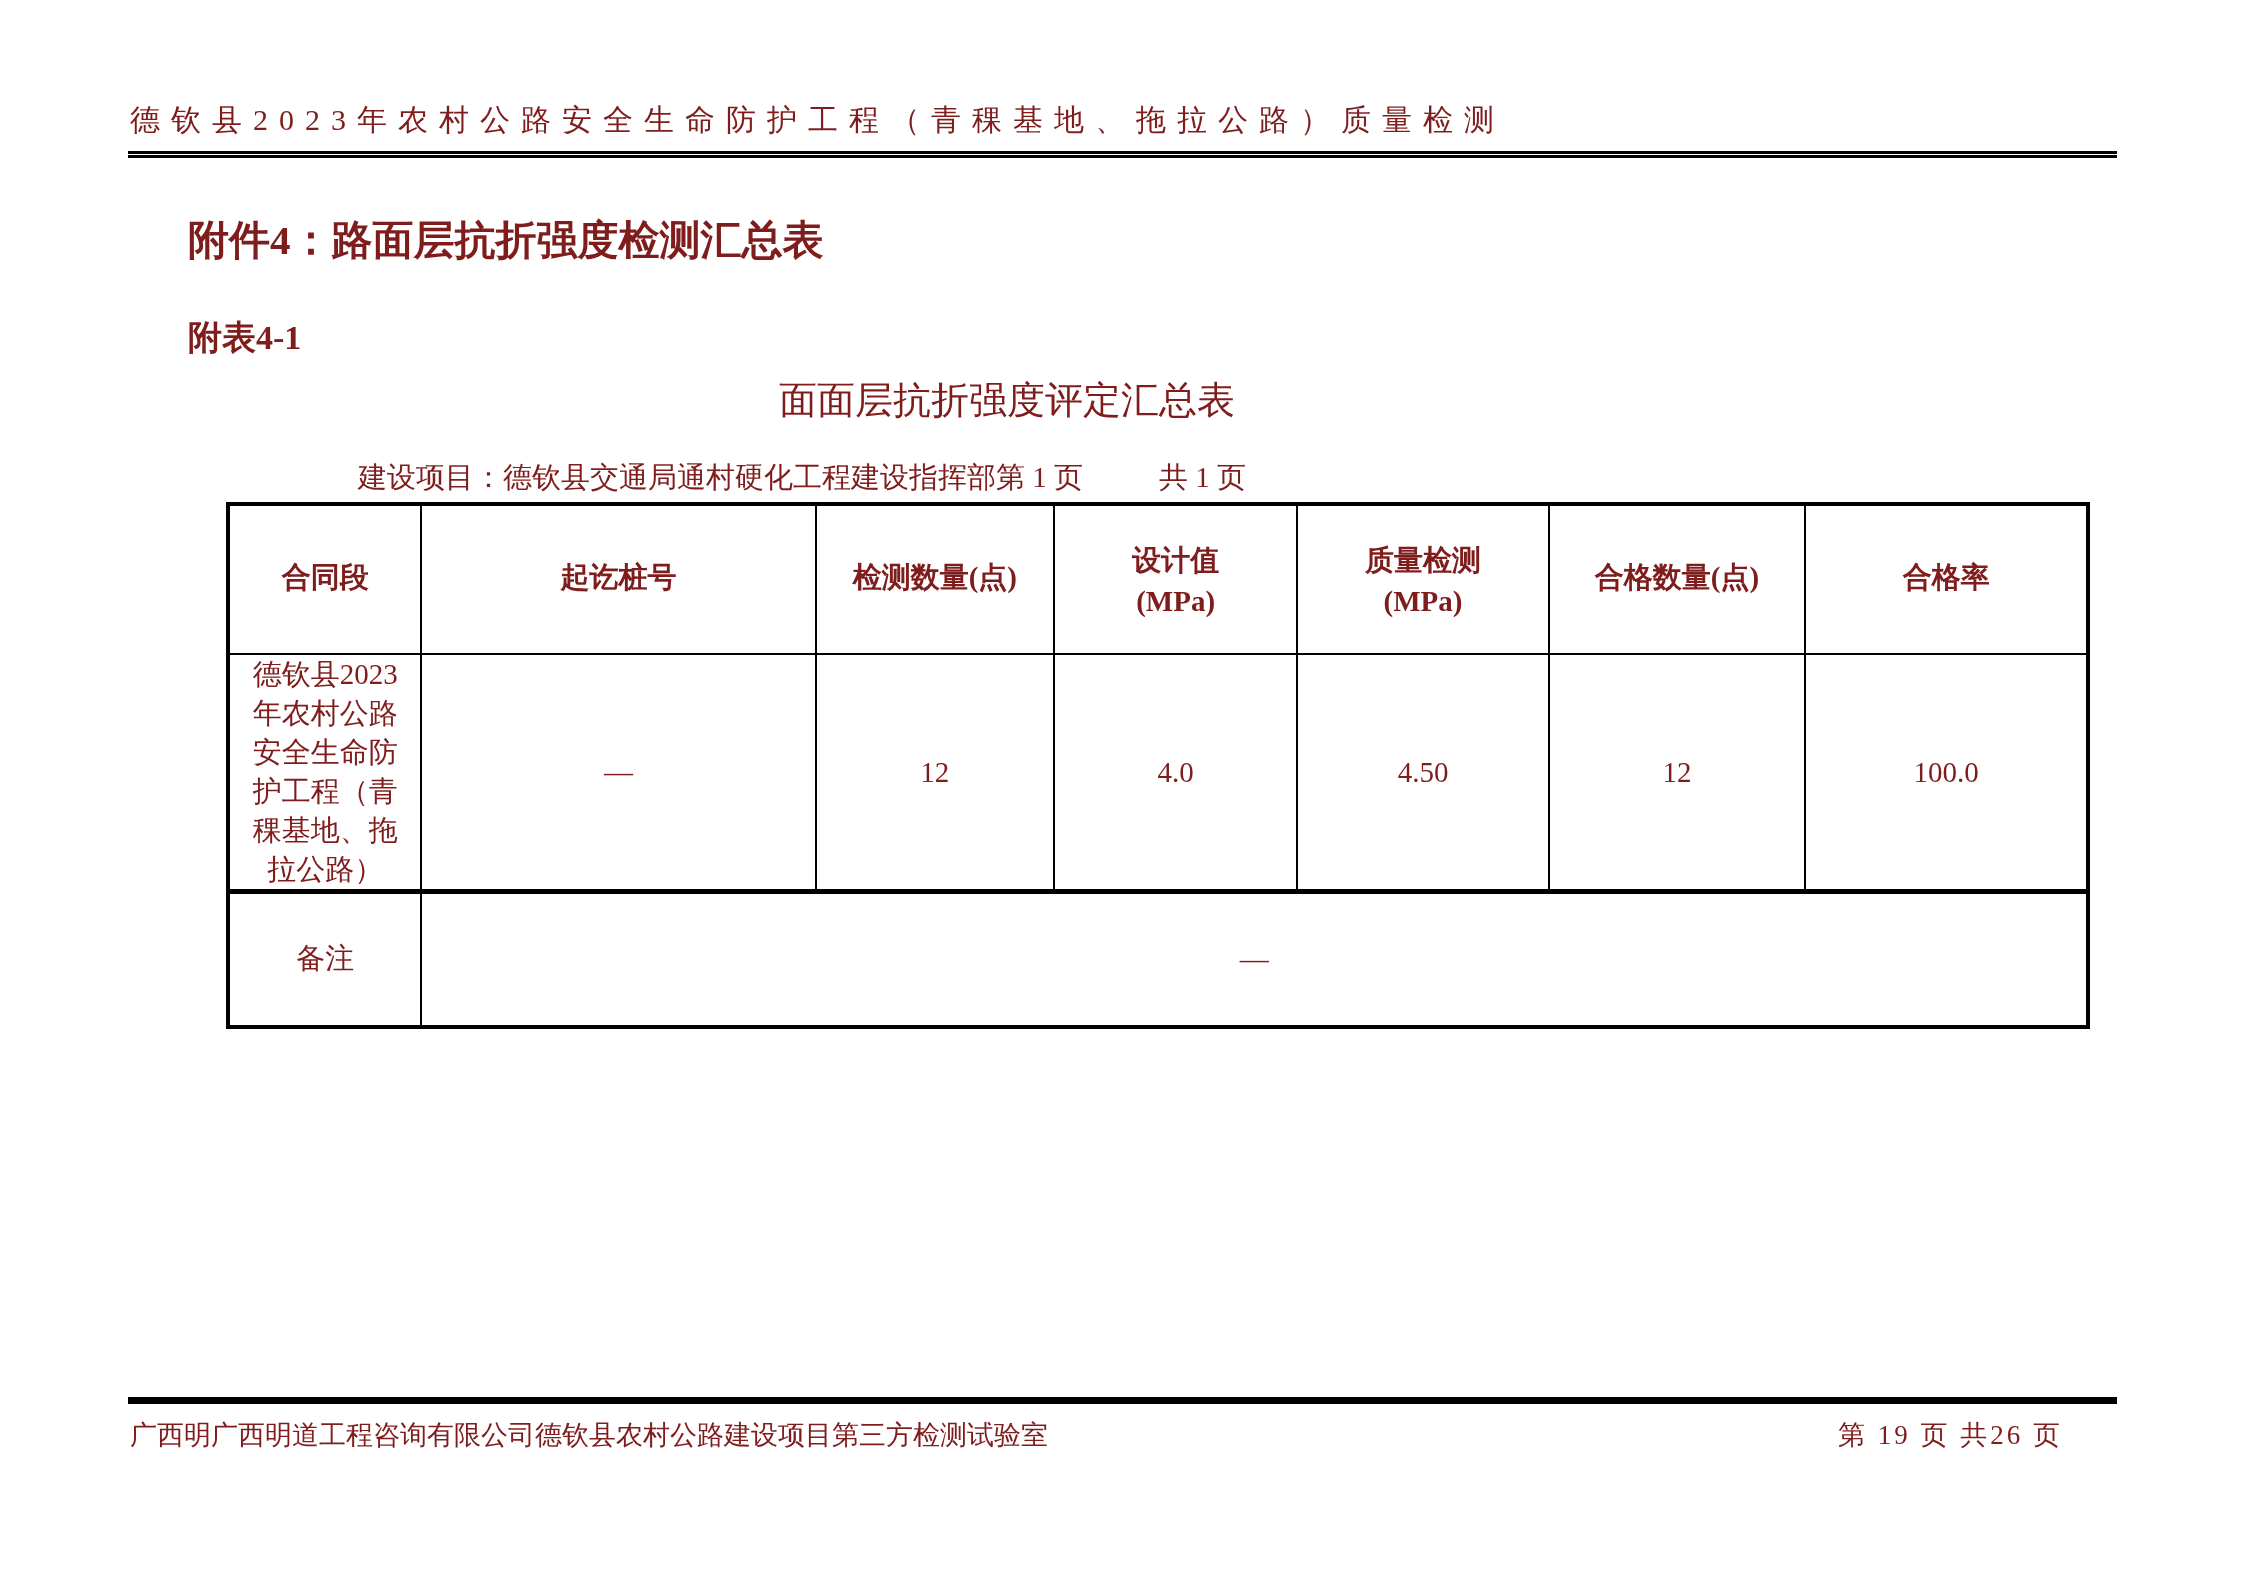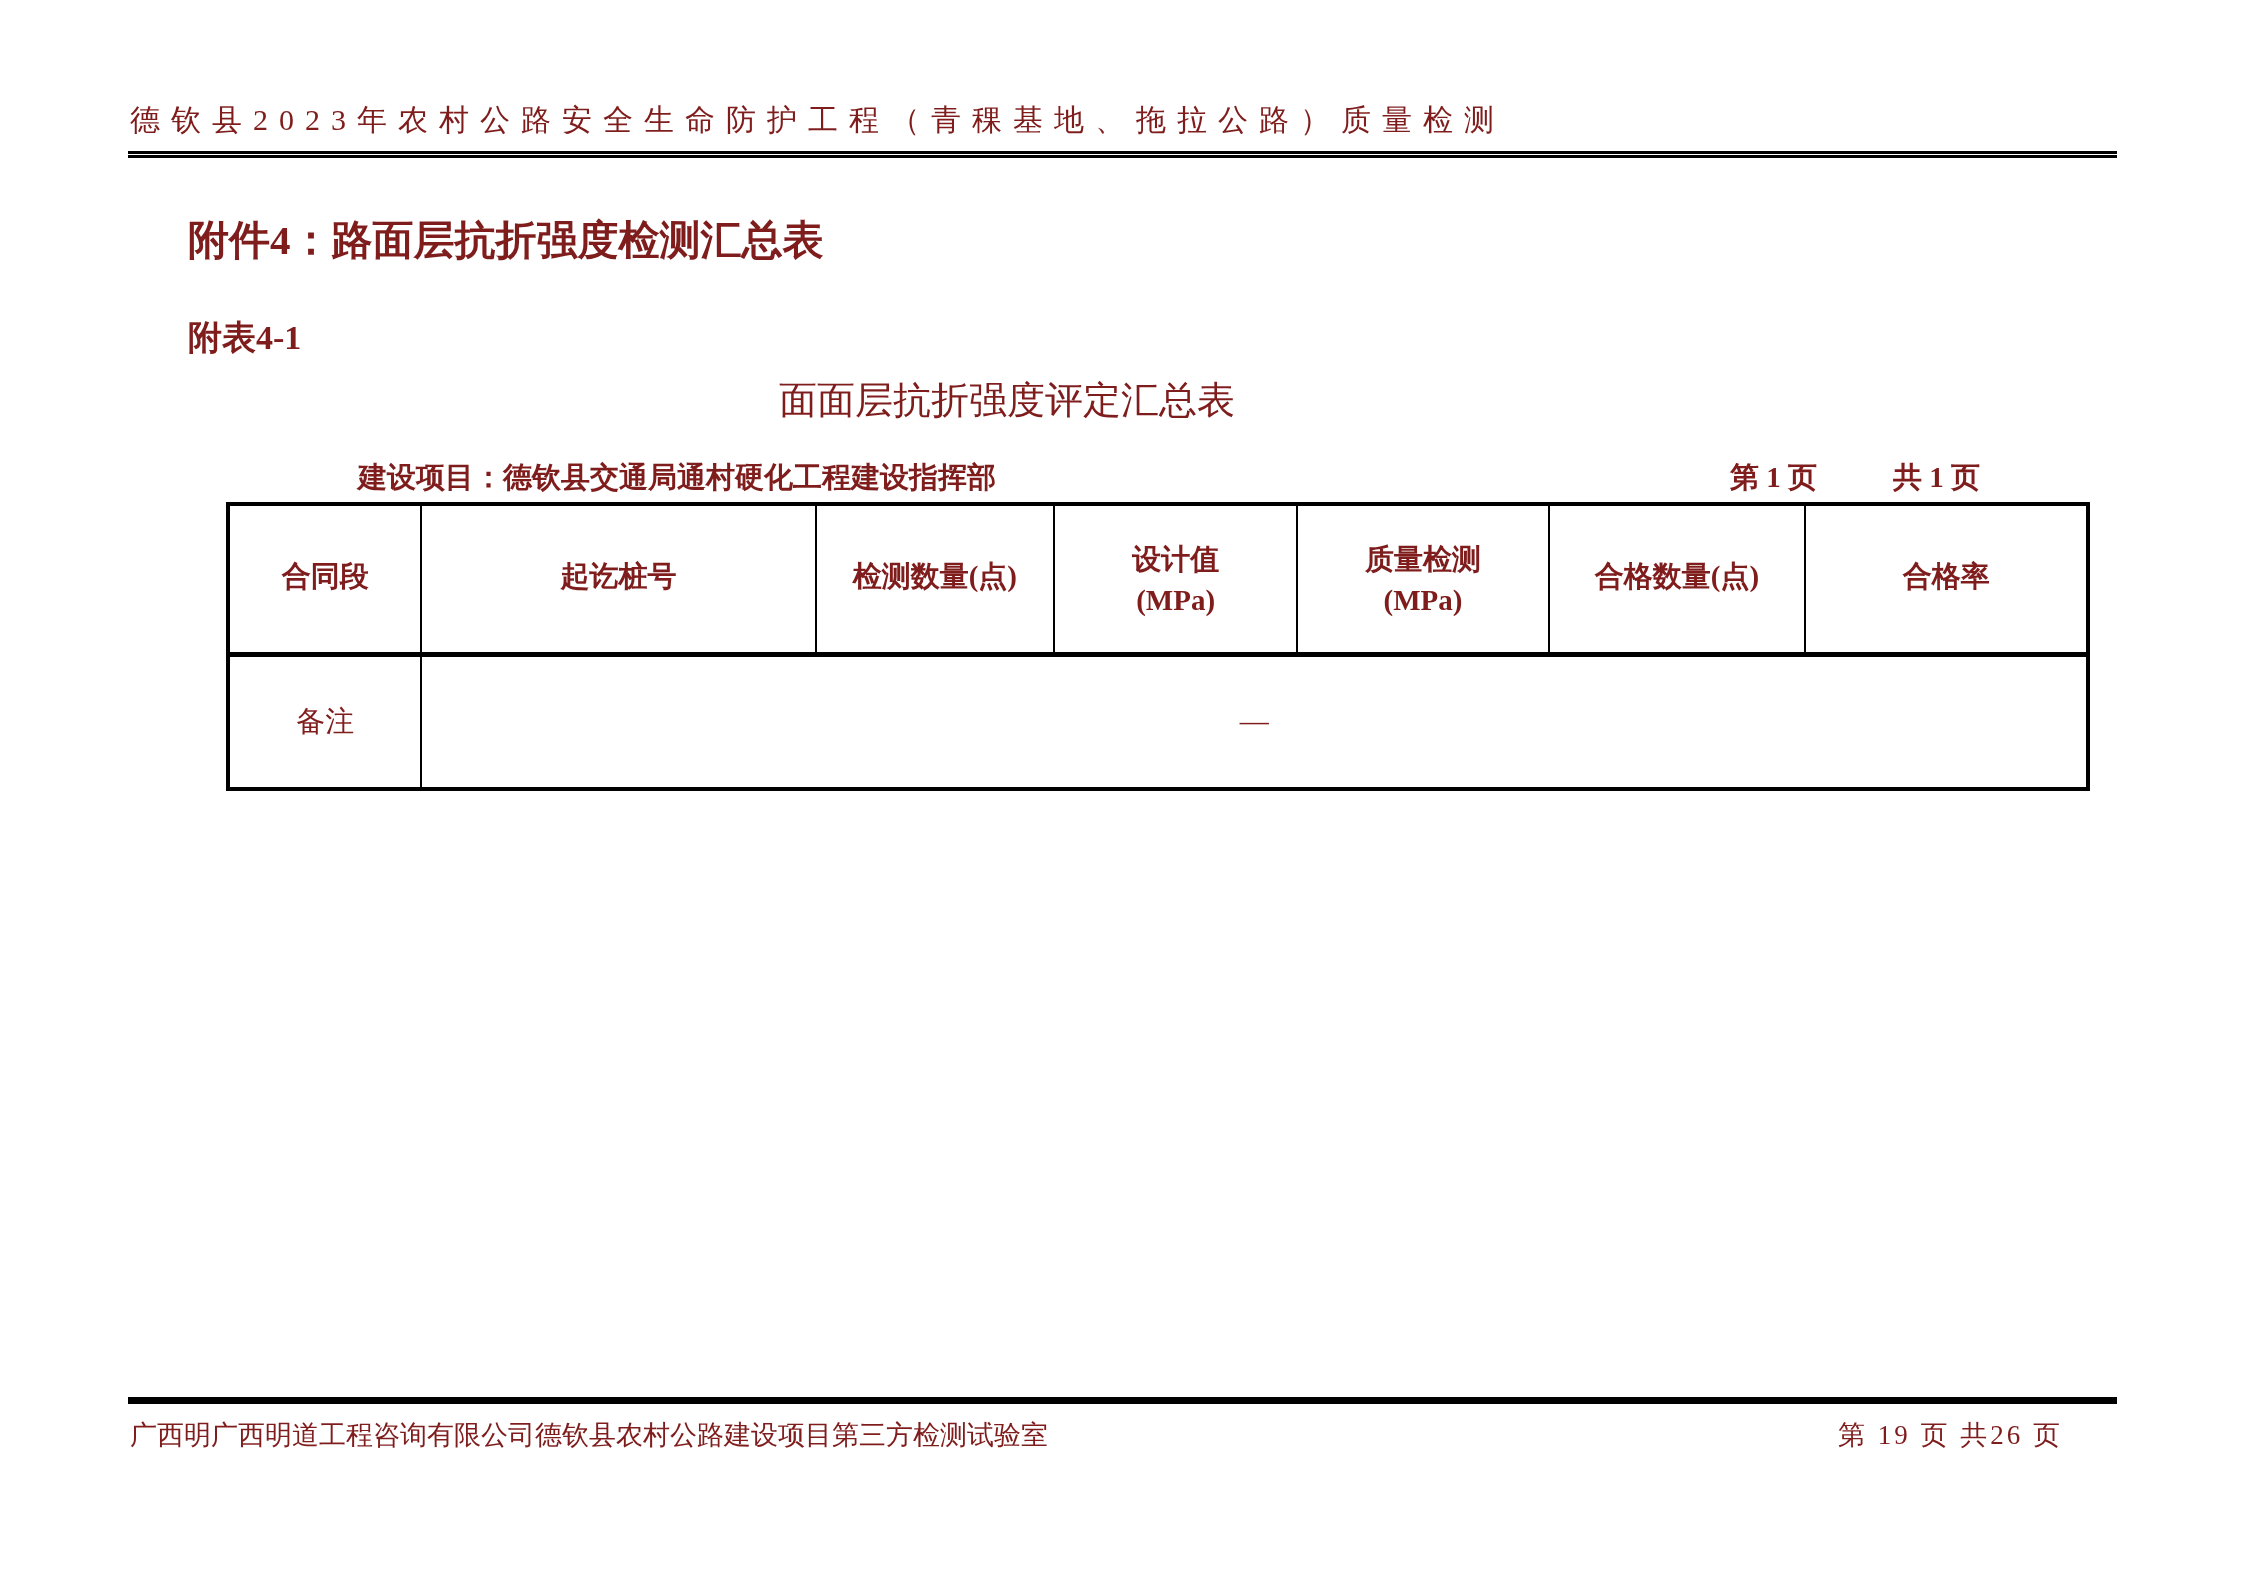--- a/index.html
+++ b/index.html
@@ -25,21 +25,21 @@
   }
 
   
   .attach-title   { position:absolute; left:188px; top:213px; font-size:41px; font-weight:bold; }
   .subtable-label { position:absolute; left:188px; top:315px; font-size:34px; font-weight:bold; }
   .table-title    { position:absolute; left:0; width:2014px; top:375px; font-size:38px; text-align:center; }
 
   
   .project-line {
     position:absolute; left:226px; width:1864px; top:458px;
-    font-size:29px; display:flex; justify-content:space-between; align-items:baseline;font-weight:bold;
+    font-size:29px; display:flex; align-items:baseline;
   }
   .project-left  { padding-left:132px; }
   .project-right { padding-right:110px; display:flex; gap:76px; }
 
   
   .report-table {
     position:absolute; left:226px; top:502px; width:1864px;
     border-collapse:collapse; table-layout:fixed;
     border:4px solid #000;
   }
@@ -134,20 +134,29 @@
           <div>合格数量(点)</div>
           <div class="hdr-cell-l2"></div>
         </th>
         <th>
           <div>合格率</div>
           <div class="hdr-cell-l2"></div>
         </th>
       </tr>
     </thead>
     <tbody>
+      <tr class="data-row">
+        <td class="cell-contract">德钦县2023年农村公路安全生命防护工程（青稞基地、拖拉公路）</td>
+        <td>—</td>
+        <td>12</td>
+        <td>4.0</td>
+        <td>4.50</td>
+        <td>12</td>
+        <td>100.0</td>
+      </tr>
       <tr class="remark-row">
         <td>备注</td>
         <td colspan="6">—</td>
       </tr>
     </tbody>
   </table>
 
 
   <div class="ftr-rule"></div>
   <div class="ftr">

